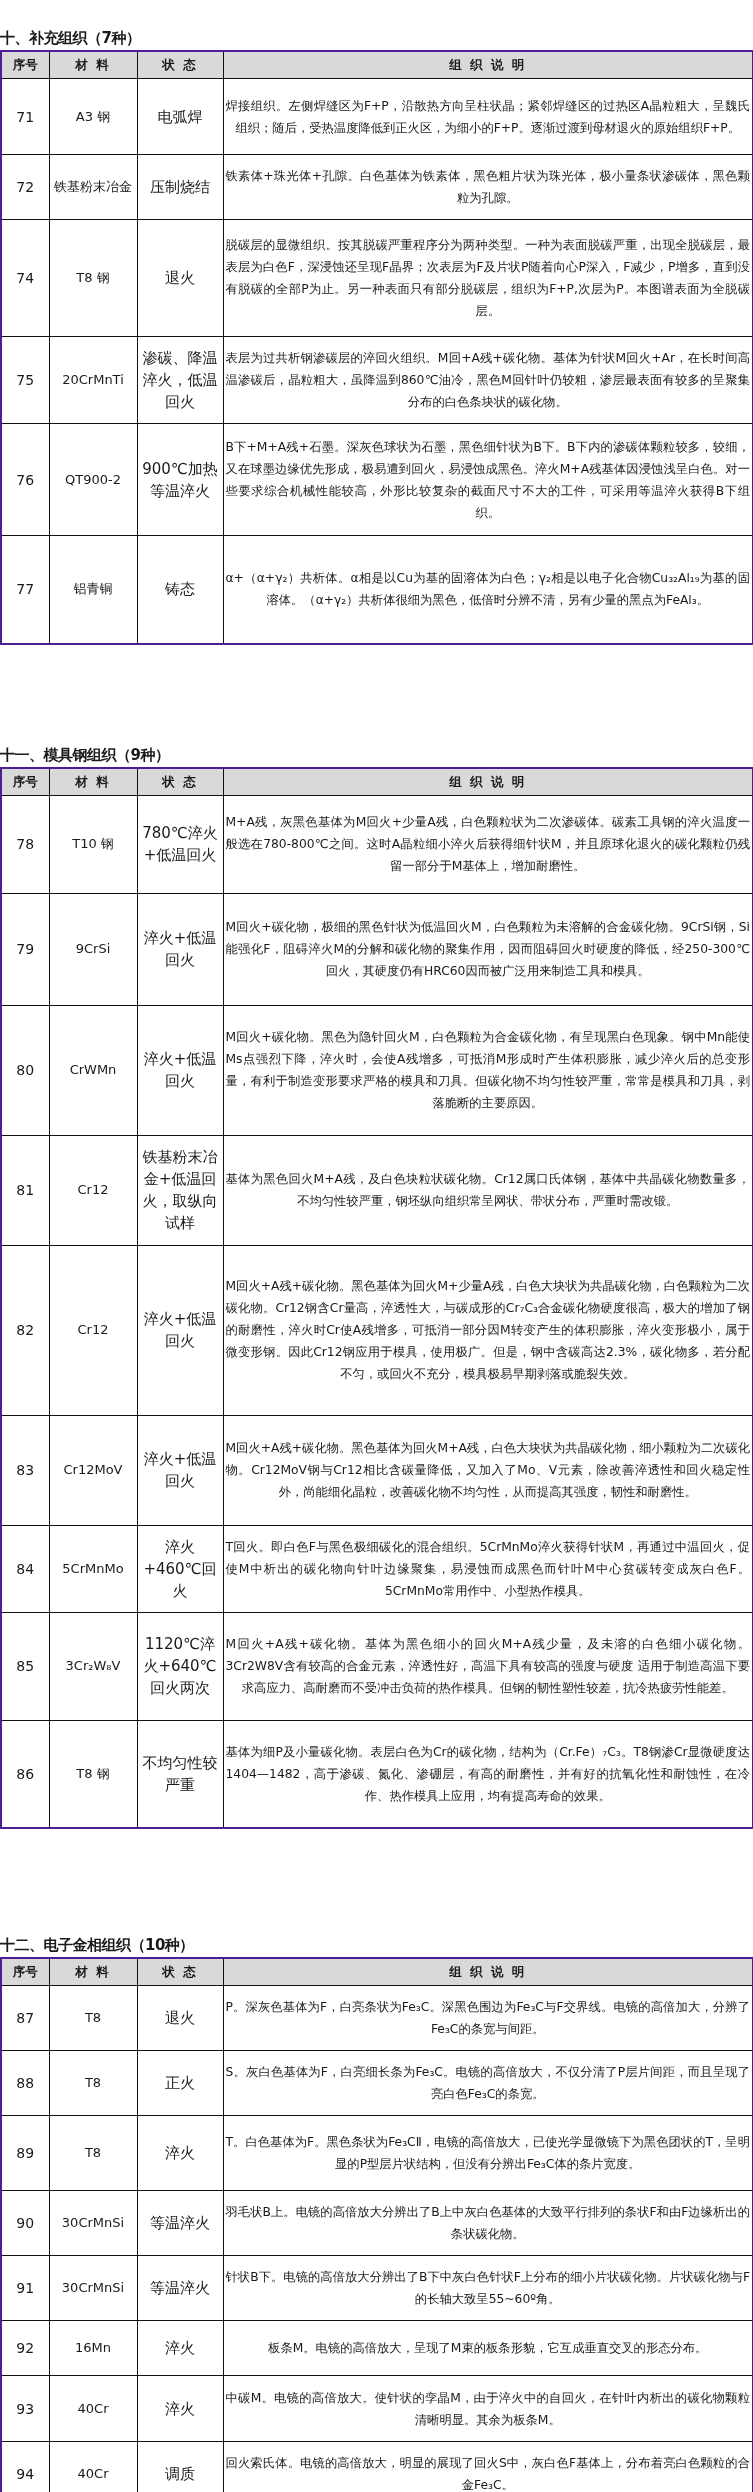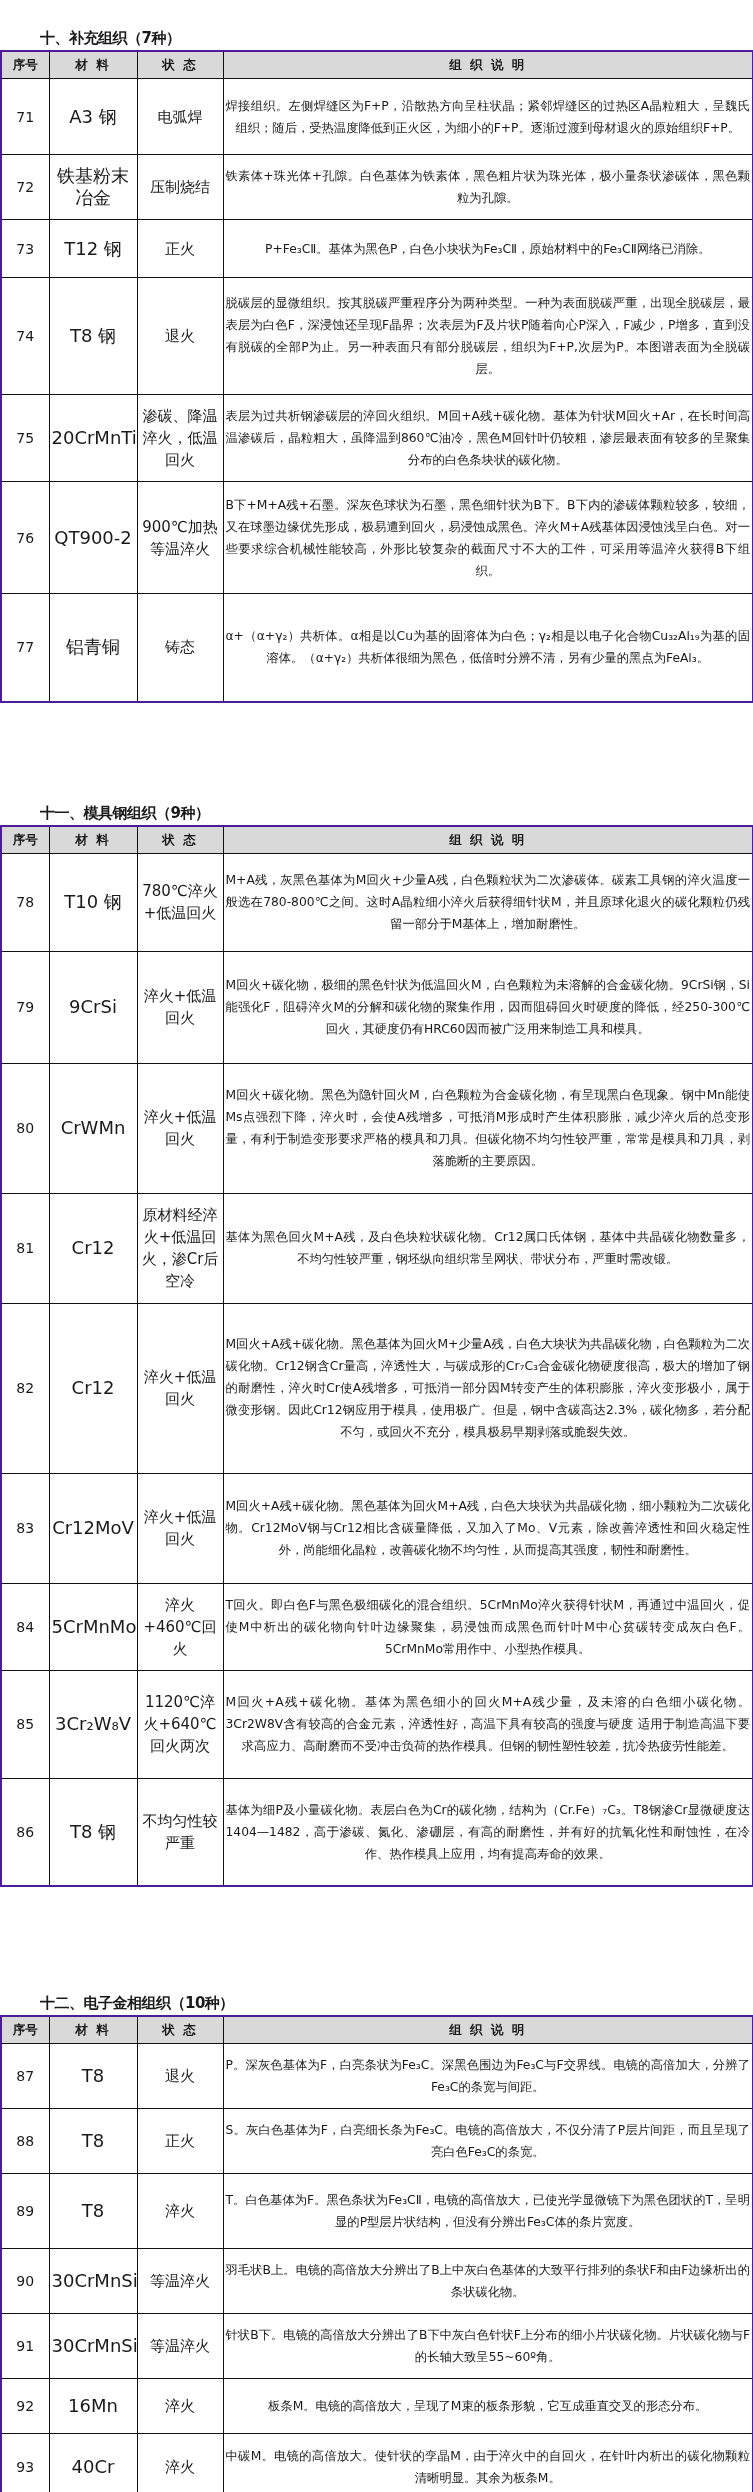--- a/index.html
+++ b/index.html
@@ -6,21 +6,20 @@
   body {
     width: 753px;
     font-family: "DejaVu Sans", "Liberation Sans", sans-serif;
     color: #1a1a1a;
   }
   .section { position: relative; }
   .section-title {
     font-weight: bold;
     font-size: 15px;
     letter-spacing: -0.5px;
-    padding-left: 40px;
     height: 24px;
     line-height: 24px;
   }
   table {
     border-collapse: collapse;
     width: 752px;
     table-layout: fixed;
     margin-left: 0;
   }
   col.c-no { width: 48px; }
@@ -38,21 +37,21 @@
   }
   table { border: 2px solid #4c1d95; }
   th {
     background: #d9d9d9;
     font-weight: bold;
     height: 26px;
     letter-spacing: 2px;
   }
   th.no { letter-spacing: 0; }
   td.no { font-size: 14px; }
-  td.mat { font-size: 18px; }
+  td.mat { font-size: 13px; }
   td.state { font-size: 15px; line-height: 22px; }
   td.desc {
     text-align: justify;
     text-align-last: center;
     font-size: 12.3px;
     line-height: 22px;
     padding: 10px 2px;
   }
   .gap1 { height: 98px; }
   .gap2 { height: 104px; }
@@ -86,26 +85,20 @@
         <td class="mat">A3 钢</td>
         <td class="state">电弧焊</td>
         <td class="desc">焊接组织。左侧焊缝区为F+P，沿散热方向呈柱状晶；紧邻焊缝区的过热区A晶粒粗大，呈魏氏组织；随后，受热温度降低到正火区，为细小的F+P。逐渐过渡到母材退火的原始组织F+P。</td>
       </tr>
       <tr style="height:52px">
         <td class="no">72</td>
         <td class="mat">铁基粉末冶金</td>
         <td class="state">压制烧结</td>
         <td class="desc">铁素体+珠光体+孔隙。白色基体为铁素体，黑色粗片状为珠光体，极小量条状渗碳体，黑色颗粒为孔隙。</td>
       </tr>
-      <tr style="height:58px">
-        <td class="no">73</td>
-        <td class="mat">T12 钢</td>
-        <td class="state">正火</td>
-        <td class="desc">P+Fe₃CⅡ。基体为黑色P，白色小块状为Fe₃CⅡ，原始材料中的Fe₃CⅡ网络已消除。</td>
-      </tr>
       <tr style="height:117px">
         <td class="no">74</td>
         <td class="mat">T8 钢</td>
         <td class="state">退火</td>
         <td class="desc">脱碳层的显微组织。按其脱碳严重程序分为两种类型。一种为表面脱碳严重，出现全脱碳层，最表层为白色F，深浸蚀还呈现F晶界；次表层为F及片状P随着向心P深入，F减少，P增多，直到没有脱碳的全部P为止。另一种表面只有部分脱碳层，组织为F+P,次层为P。本图谱表面为全脱碳层。</td>
       </tr>
       <tr style="height:86px">
         <td class="no">75</td>
         <td class="mat">20CrMnTi</td>
         <td class="state">渗碳、降温淬火，低温回火</td>
@@ -161,21 +154,21 @@
       </tr>
       <tr style="height:130px">
         <td class="no">80</td>
         <td class="mat">CrWMn</td>
         <td class="state">淬火+低温回火</td>
         <td class="desc">M回火+碳化物。黑色为隐针回火M，白色颗粒为合金碳化物，有呈现黑白色现象。钢中Mn能使Ms点强烈下降，淬火时，会使A残增多，可抵消M形成时产生体积膨胀，减少淬火后的总变形量，有利于制造变形要求严格的模具和刀具。但碳化物不均匀性较严重，常常是模具和刀具，剥落脆断的主要原因。</td>
       </tr>
       <tr style="height:110px">
         <td class="no">81</td>
         <td class="mat">Cr12</td>
-        <td class="state">原材料经淬火+低温回火，渗Cr后空冷</td>
+        <td class="state">铁基粉末冶金+低温回火，取纵向试样</td>
         <td class="desc">基体为黑色回火M+A残，及白色块粒状碳化物。Cr12属口氏体钢，基体中共晶碳化物数量多，不均匀性较严重，钢坯纵向组织常呈网状、带状分布，严重时需改锻。</td>
       </tr>
       <tr style="height:170px">
         <td class="no">82</td>
         <td class="mat">Cr12</td>
         <td class="state">淬火+低温回火</td>
         <td class="desc">M回火+A残+碳化物。黑色基体为回火M+少量A残，白色大块状为共晶碳化物，白色颗粒为二次碳化物。Cr12钢含Cr量高，淬透性大，与碳成形的Cr₇C₃合金碳化物硬度很高，极大的增加了钢的耐磨性，淬火时Cr使A残增多，可抵消一部分因M转变产生的体积膨胀，淬火变形极小，属于微变形钢。因此Cr12钢应用于模具，使用极广。但是，钢中含碳高达2.3%，碳化物多，若分配不匀，或回火不充分，模具极易早期剥落或脆裂失效。</td>
       </tr>
       <tr style="height:110px">
         <td class="no">83</td>

